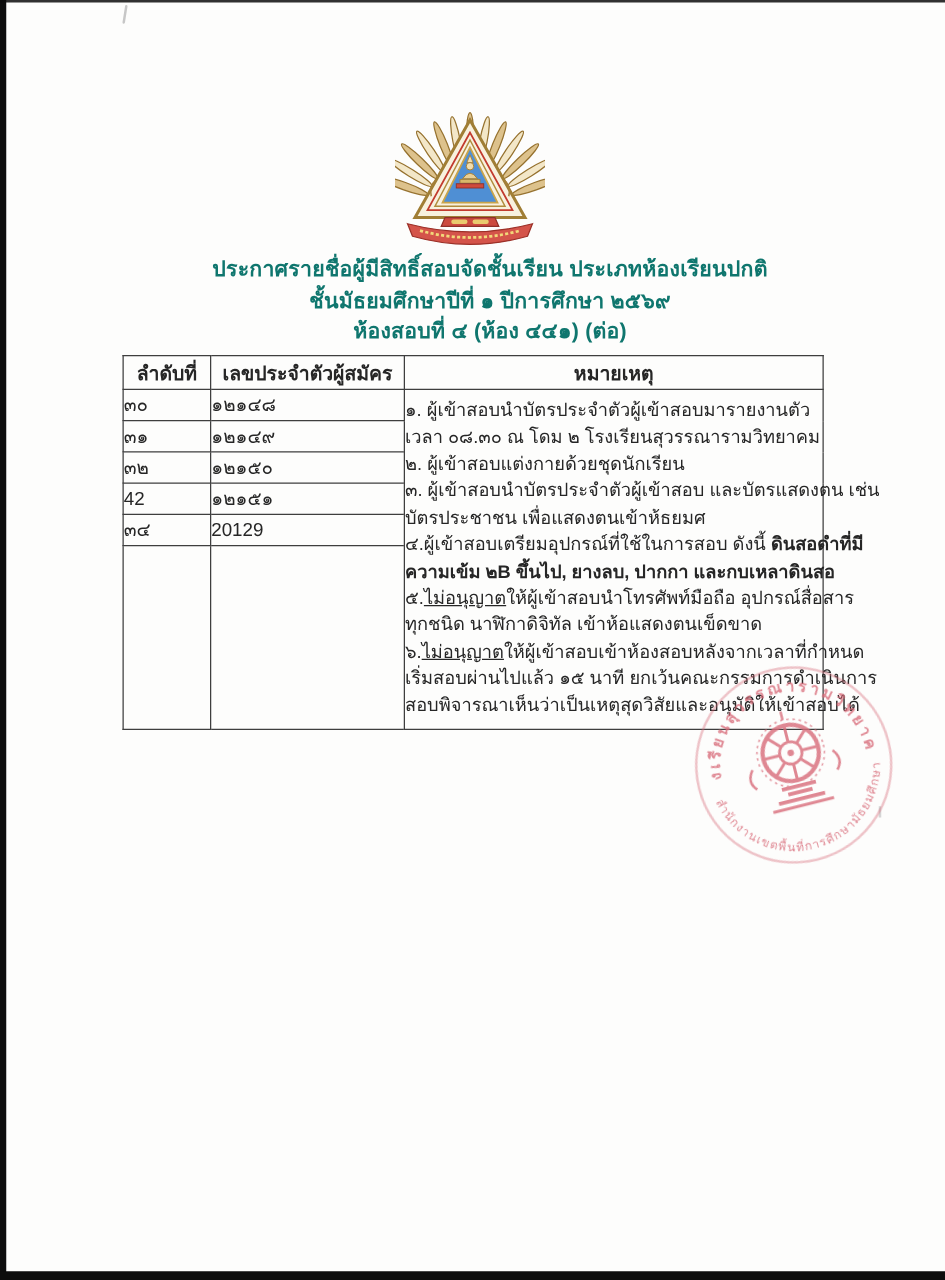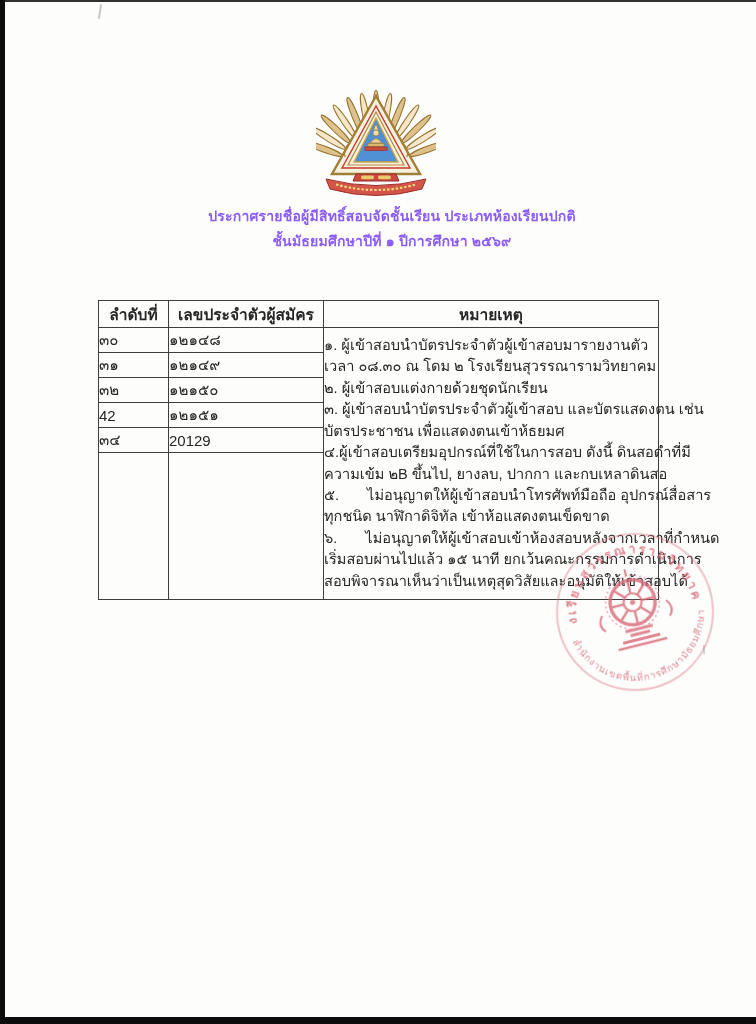--- a/index.html
+++ b/index.html
@@ -16,41 +16,41 @@
   .artifact-squiggle{position:absolute;left:99px;top:4px;width:2px;height:15px;
     background:#9a9a9a;opacity:.55;border-radius:2px;transform:rotate(9deg);}
   .artifact-tick{position:absolute;left:703px;top:645px;width:2px;height:9px;
     background:#adadad;opacity:.5;}
 
   
   .logo{position:absolute;left:316px;top:82px;width:120px;height:118px;}
 
   
   .titles{position:absolute;left:0;top:204px;width:756px;text-align:center;}
-  .title-line{font-size:14px;font-weight:bold;line-height:24.5px;color:#8b5cf6;
+  .title-line{font-size:17px;font-weight:bold;line-height:24.5px;color:#0f766e;
     letter-spacing:.2px;padding-left:28px;}
 
   
   table.exam-table{
-    position:absolute;left:98px;top:300px;width:560px;
+    position:absolute;left:98px;top:284px;width:560px;
     border-collapse:collapse;table-layout:fixed;
   }
   table.exam-table th,table.exam-table td{
     border:1.6px solid #3e3e3e;font-size:15px;color:#262626;
     padding:0;vertical-align:middle;
   }
   table.exam-table col.c1{width:70px;}
   table.exam-table col.c2{width:155px;}
   table.exam-table col.c3{width:335px;}
   table.exam-table th{height:26px;font-size:15.5px;font-weight:bold;text-align:center;}
   td.cell-center{text-align:left;height:23px;}
   td.remarks-cell{vertical-align:top;text-align:left;padding:5px 6px 0 9px;}
   .remark-line{font-size:14.6px;line-height:21.4px;white-space:nowrap;}
-  .remark-line .b{font-weight:normal;}
-  .remark-line .u{margin-left:28px;}
+  .remark-line .b{font-weight:bold;}
+  .remark-line .u{text-decoration:underline;}
   tr.filler-row td{height:146px;}
 
   
   .stamp{
     position:absolute;left:549px;top:526px;width:172px;height:172px;
     transform:rotate(-14deg);opacity:.8;filter:blur(.35px);z-index:5;
     pointer-events:none;
   }
 </style>
 </head>
@@ -135,20 +135,21 @@
       <g>
         <path d="M10,97 Q60,110 110,97 L106,107 Q60,120 14,107 Z" fill="#d4544a" stroke="#9b3028" stroke-width="1"></path>
         <path d="M20,102.5 Q60,113.5 100,102.5" fill="none" stroke="#f2d879" stroke-width="2.2" stroke-dasharray="2.5 1.8"></path>
       </g>
     </svg>
   </div>
 
   <div class="titles">
     <div class="title-line">ประกาศรายชื่อผู้มีสิทธิ์สอบจัดชั้นเรียน ประเภทห้องเรียนปกติ</div>
     <div class="title-line">ชั้นมัธยมศึกษาปีที่ ๑ ปีการศึกษา ๒๕๖๙</div>
+    <div class="title-line">ห้องสอบที่ ๔ (ห้อง ๔๔๑) (ต่อ)</div>
   </div>
 
   <table class="exam-table">
     <colgroup>
         <col class="c1">
         <col class="c2">
         <col class="c3">
       </colgroup>
     <thead>
       <tr>

